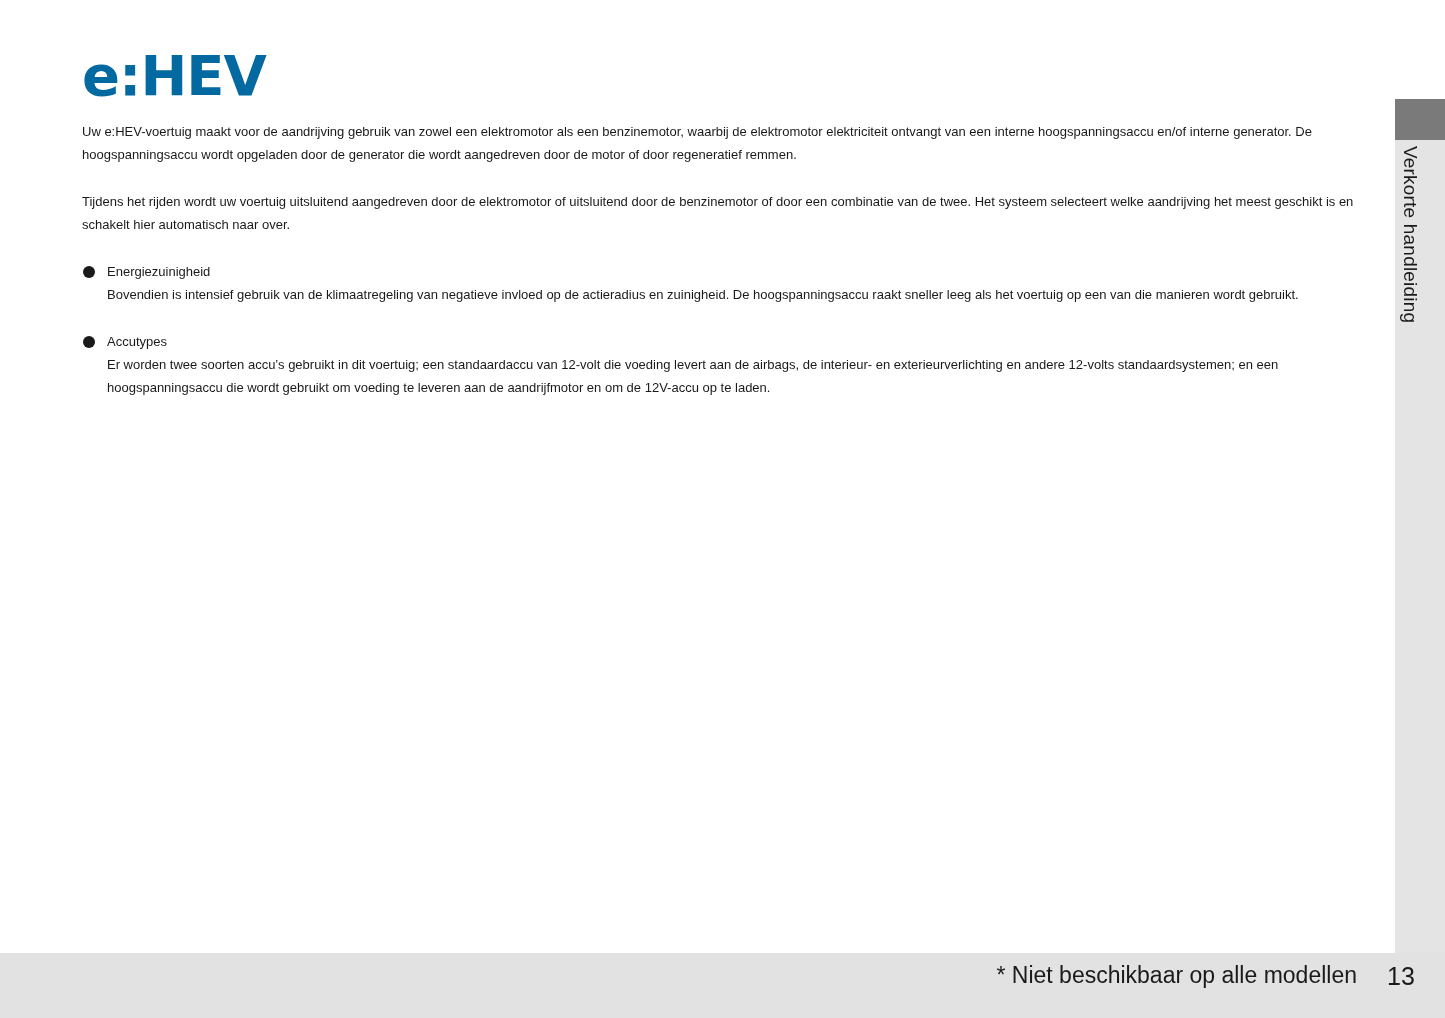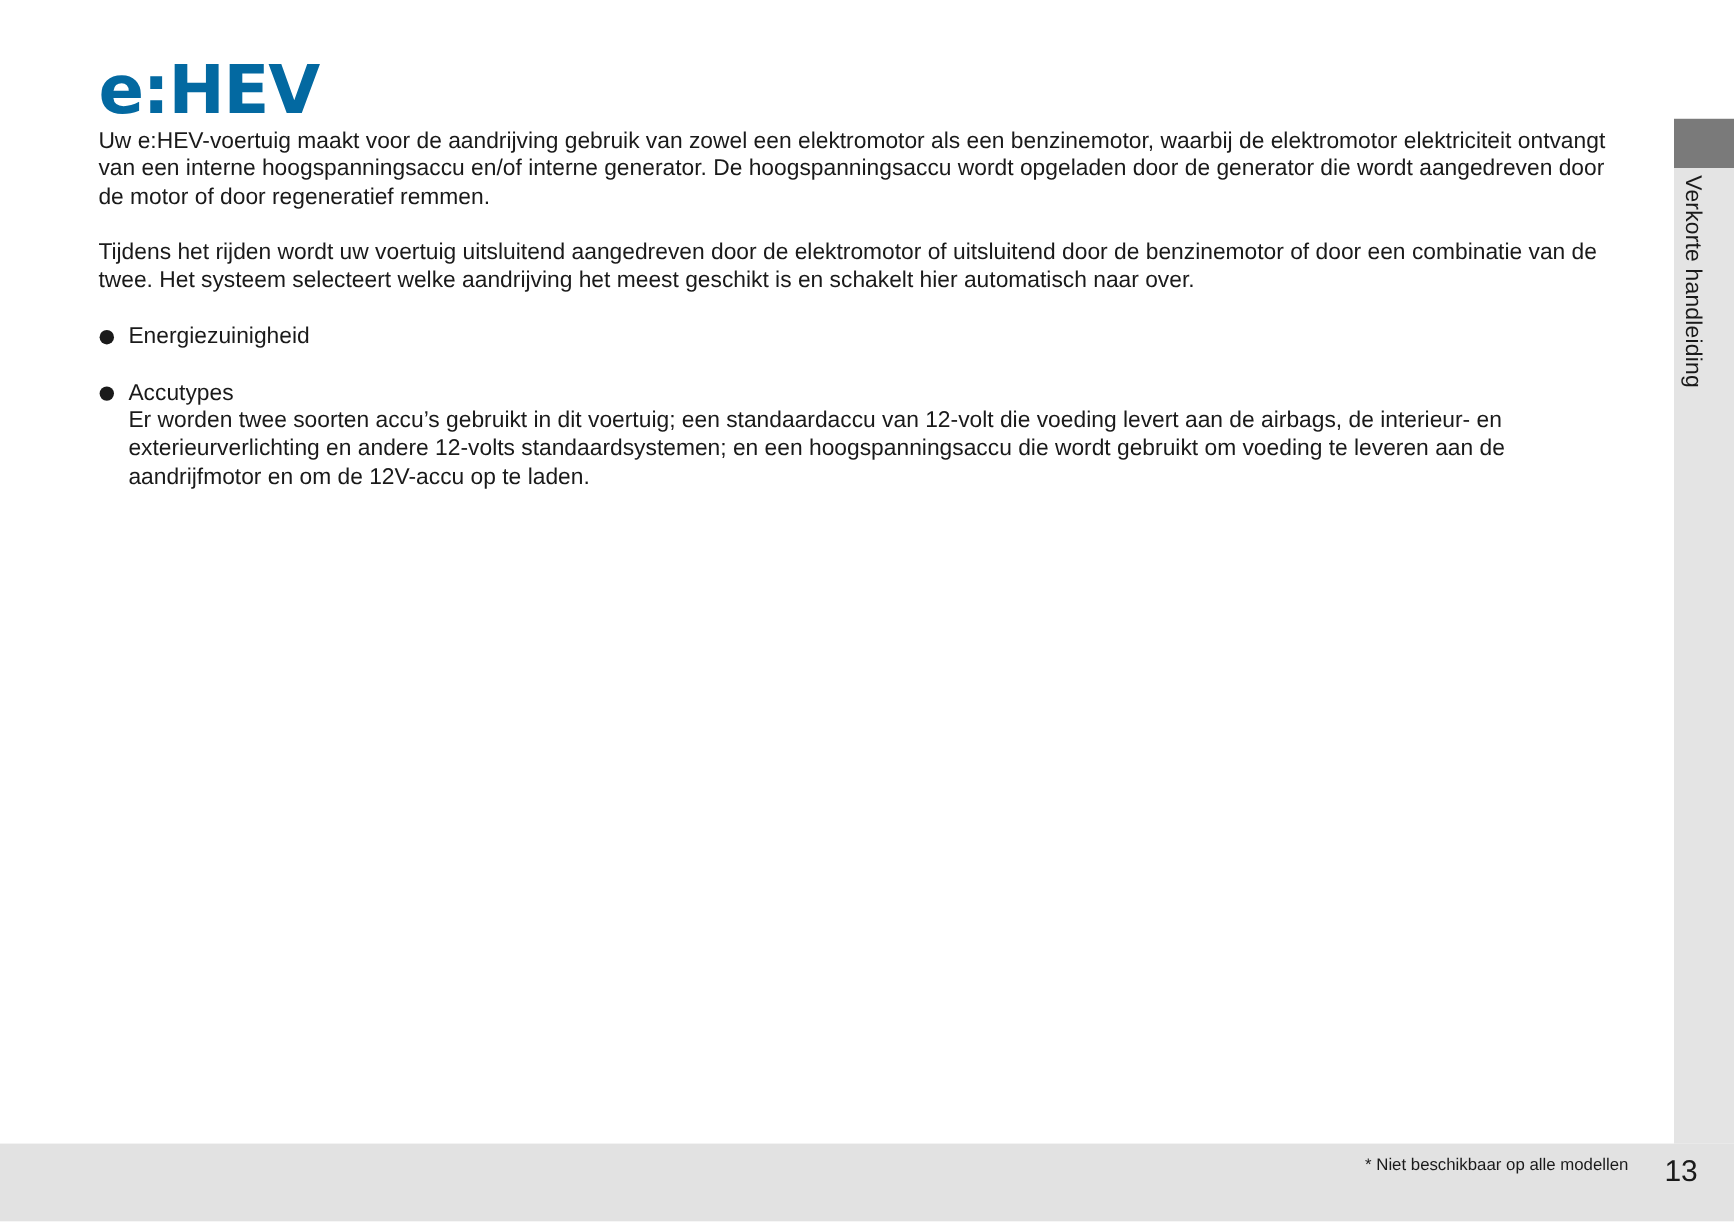--- a/index.html
+++ b/index.html
@@ -8,22 +8,22 @@
       background: #ffffff; color: #1a1a1a;
       font-family: "Liberation Sans", "DejaVu Sans", sans-serif;
     }
     .page-title {
       position: absolute; left: 82px; top: 40px;
       font-family: "DejaVu Sans", sans-serif; font-weight: bold;
       font-size: 56px; letter-spacing: -1px; line-height: 72px;
       color: #0369a1;
     }
     .content {
-      position: absolute; left: 82px; top: 106px; width: 1275px;
-      font-size: 19px; line-height: 23.3px; color: #1a1a1a;
+      position: absolute; left: 82px; top: 120px; width: 1275px;
+      font-size: 13px; line-height: 23.3px; color: #1a1a1a;
     }
     .para { margin: 0 0 23.3px 0; }
     .bullet-section { position: relative; padding-left: 25px; margin: 0 0 23.3px 0; }
     .bullet {
       position: absolute; left: 1px; top: 6px; width: 12px; height: 12px;
       border-radius: 50%; background: #1a1a1a;
     }
     .bullet-heading { font-weight: normal; display: block; }
     .bullet-body { display: block; }
     .side-strip {
@@ -38,39 +38,40 @@
       position: absolute; left: 4px; top: 47px;
       writing-mode: vertical-rl;
       font-size: 19px; color: #1a1a1a; letter-spacing: 0.2px;
     }
     .footer-band {
       position: absolute; left: 0; top: 953px; width: 1445px; height: 65px;
       background: #e2e2e2;
     }
     .footnote {
       position: absolute; right: 88px; top: 962px;
-      font-size: 14px; color: #1a1a1a;
+      font-size: 23px; color: #1a1a1a;
     }
     .page-number {
       position: absolute; left: 1387px; top: 962px;
       font-size: 25px; color: #1a1a1a; text-align: center;
     }
   </style>
 </head>
 <body>
 
 <div class="page-title">e:HEV</div>
 
 <div class="content">
   <p class="para">Uw e:HEV-voertuig maakt voor de aandrijving gebruik van zowel een elektromotor als een benzinemotor, waarbij de elektromotor elektriciteit ontvangt van een interne hoogspanningsaccu en/of interne generator. De hoogspanningsaccu wordt opgeladen door de generator die wordt aangedreven door de motor of door regeneratief remmen.</p>
   <p class="para">Tijdens het rijden wordt uw voertuig uitsluitend aangedreven door de elektromotor of uitsluitend door de benzinemotor of door een combinatie van de twee. Het systeem selecteert welke aandrijving het meest geschikt is en schakelt hier automatisch naar over.</p>
 
   <div class="bullet-section">
     <span class="bullet"></span>
     <span class="bullet-heading">Energiezuinigheid</span>
+    <span class="bullet-body">Bovendien is intensief gebruik van de klimaatregeling van negatieve invloed op de actieradius en zuinigheid. De hoogspanningsaccu raakt sneller leeg als het voertuig op een van die manieren wordt gebruikt.</span>
   </div>
 
   <div class="bullet-section">
     <span class="bullet"></span>
     <span class="bullet-heading">Accutypes</span>
     <span class="bullet-body">Er worden twee soorten accu’s gebruikt in dit voertuig; een standaardaccu van 12-volt die voeding levert aan de airbags, de interieur- en exterieurverlichting en andere 12-volts standaardsystemen; en een hoogspanningsaccu die wordt gebruikt om voeding te leveren aan de aandrijfmotor en om de 12V-accu op te laden.</span>
   </div>
 </div>
 
 <div class="side-strip">

